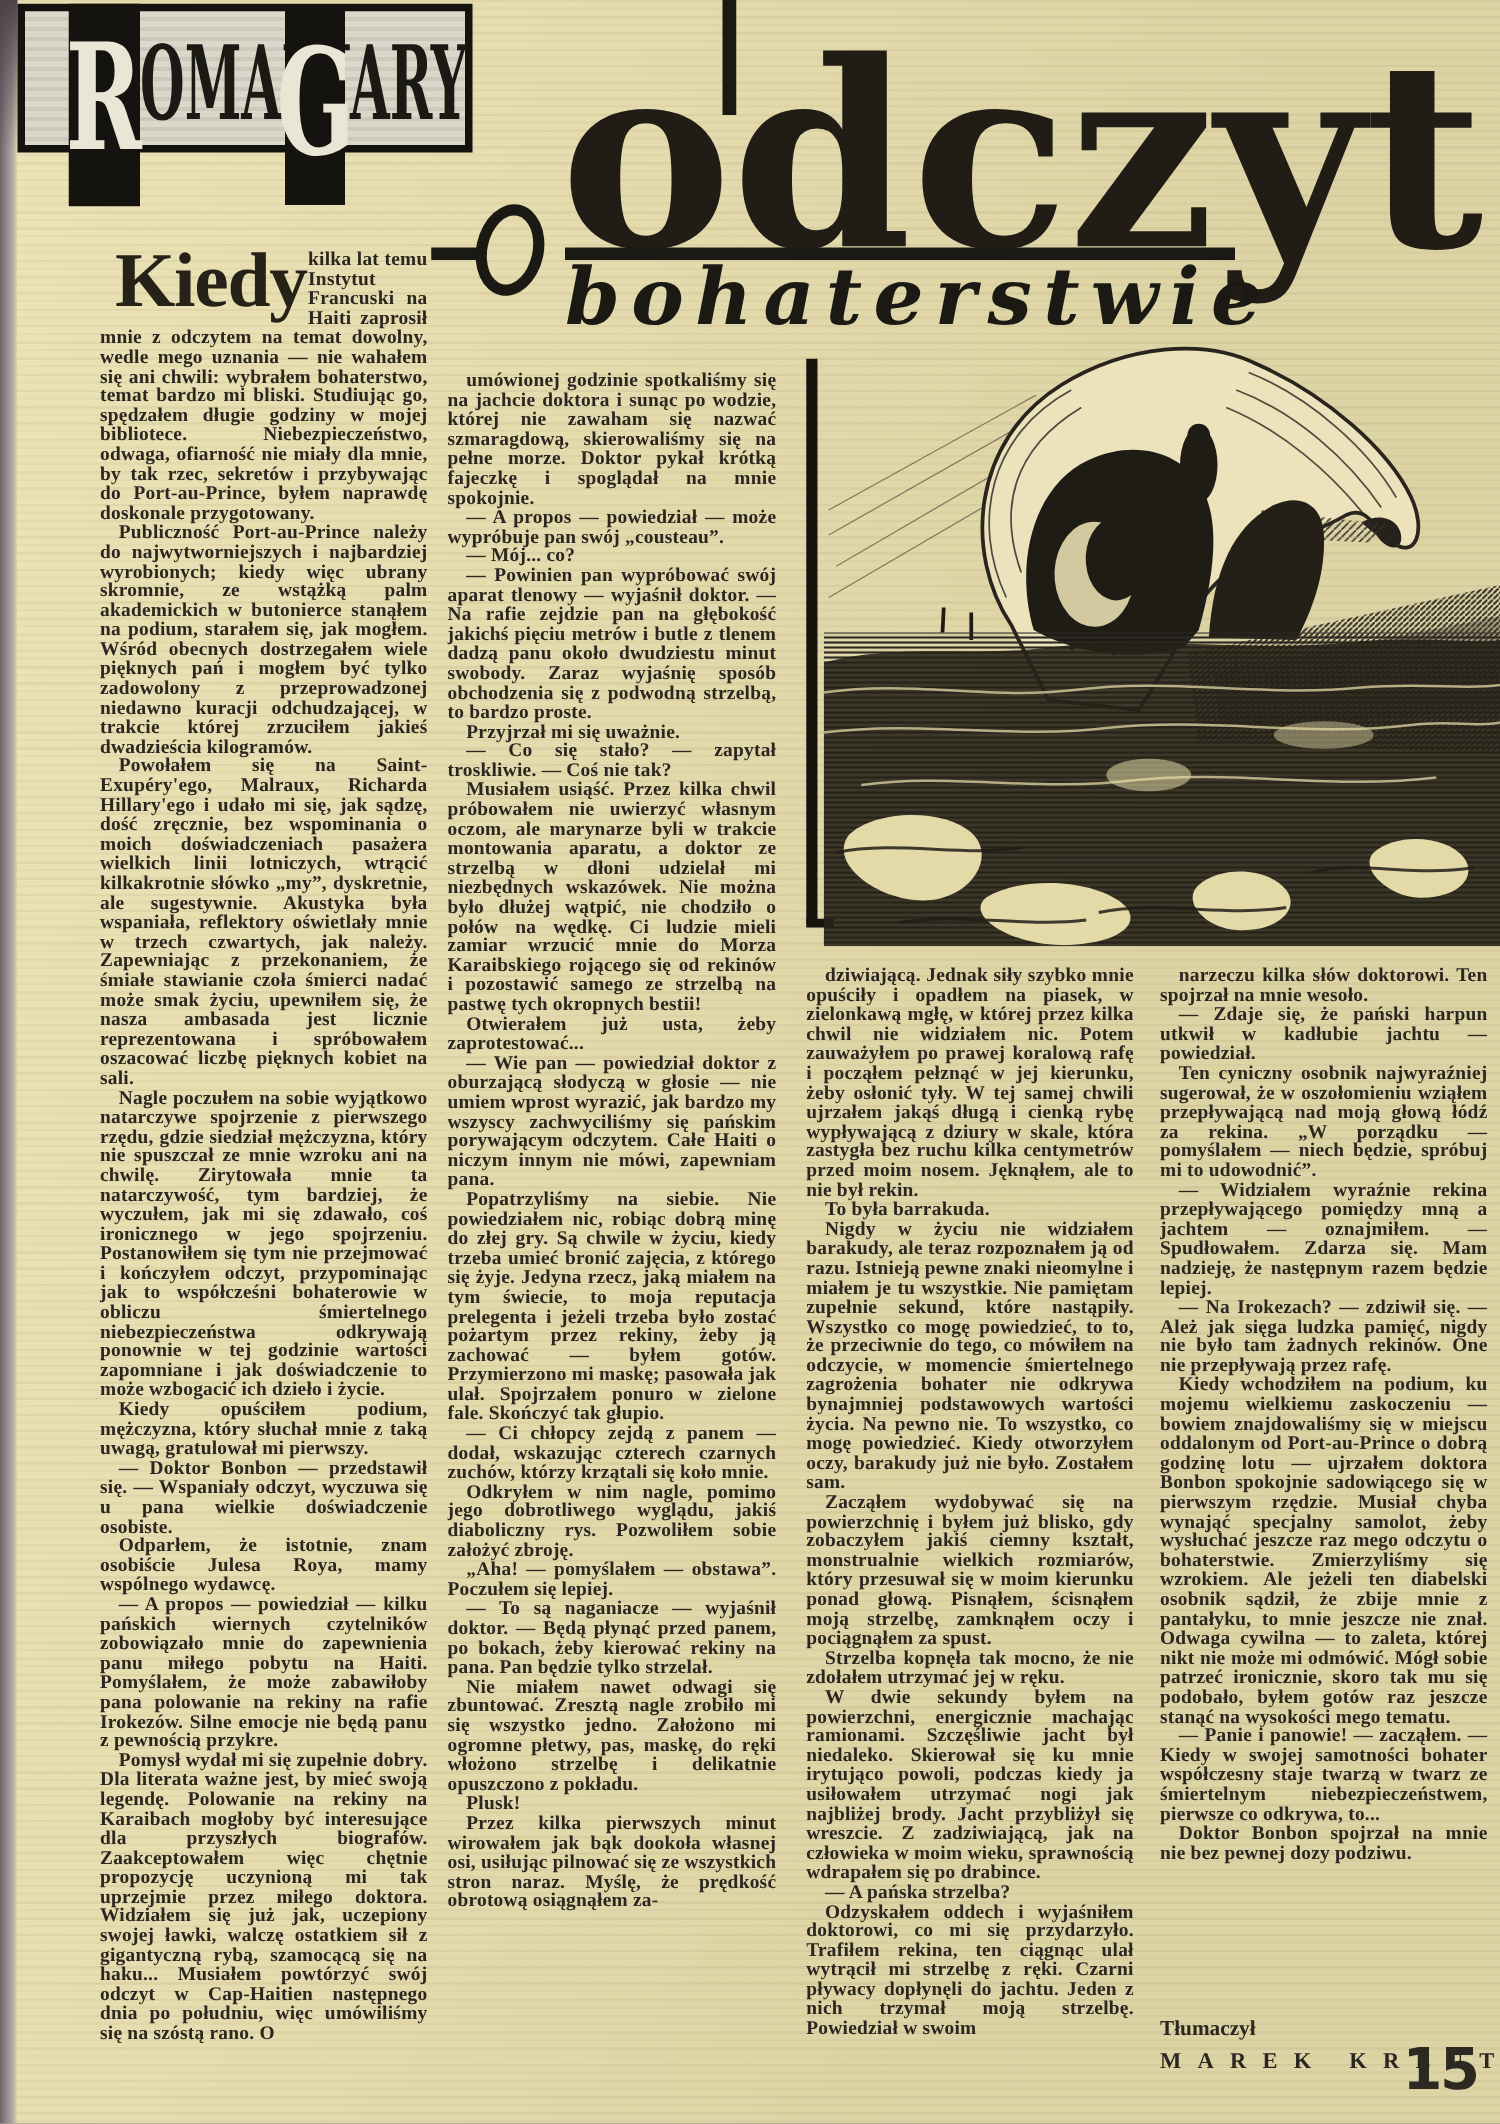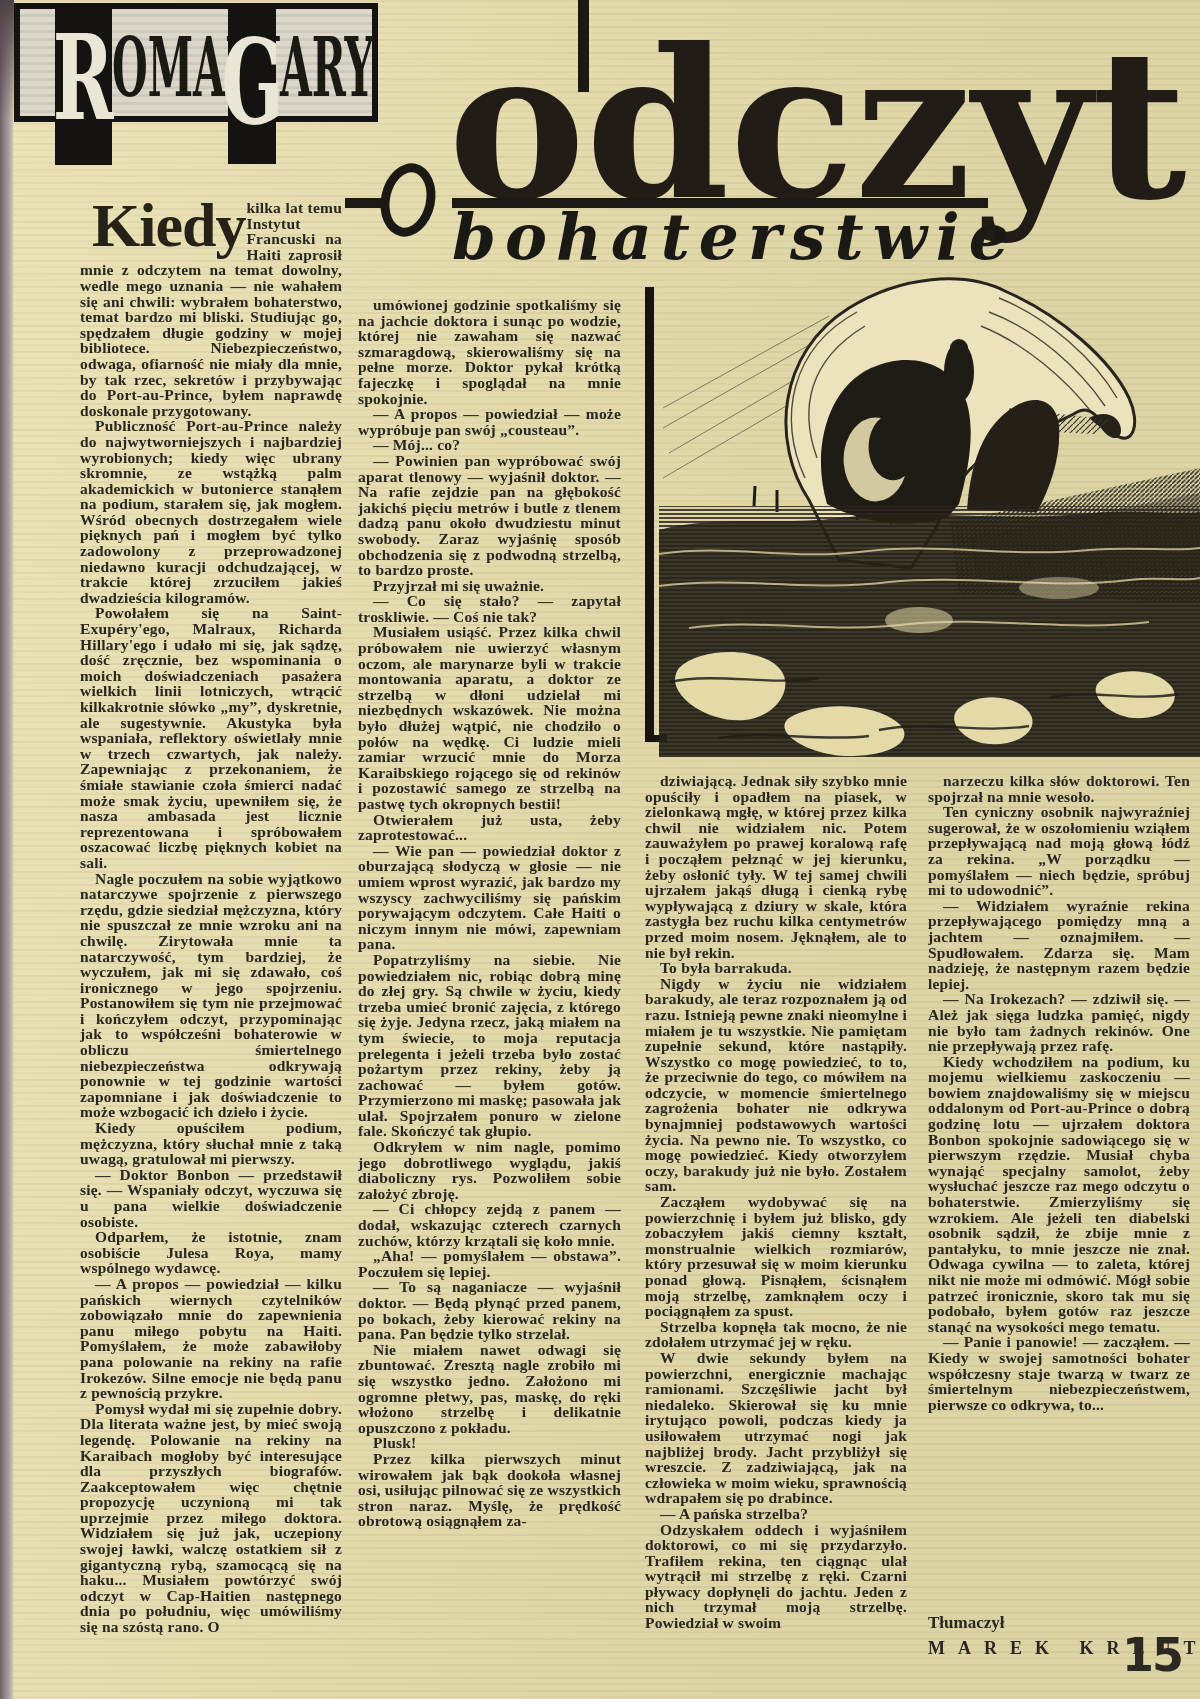--- a/index.html
+++ b/index.html
@@ -194,22 +194,22 @@
         <p>umówionej godzinie spotkaliśmy się na jachcie doktora i sunąc po wodzie, której nie zawaham się nazwać szmaragdową, skierowaliśmy się na pełne morze. Doktor pykał krótką fajeczkę i spoglądał na mnie spokojnie.</p>
         <p>— A propos — powiedział — może wypróbuje pan swój „cousteau”.</p>
         <p>— Mój... co?</p>
         <p>— Powinien pan wypróbować swój aparat tlenowy — wyjaśnił doktor. — Na rafie zejdzie pan na głębokość jakichś pięciu metrów i butle z tlenem dadzą panu około dwudziestu minut swobody. Zaraz wyjaśnię sposób obchodzenia się z podwodną strzelbą, to bardzo proste.</p>
         <p>Przyjrzał mi się uważnie.</p>
         <p>— Co się stało? — zapytał troskliwie. — Coś nie tak?</p>
         <p>Musiałem usiąść. Przez kilka chwil próbowałem nie uwierzyć własnym oczom, ale marynarze byli w trakcie montowania aparatu, a doktor ze strzelbą w dłoni udzielał mi niezbędnych wskazówek. Nie można było dłużej wątpić, nie chodziło o połów na wędkę. Ci ludzie mieli zamiar wrzucić mnie do Morza Karaibskiego rojącego się od rekinów i pozostawić samego ze strzelbą na pastwę tych okropnych bestii!</p>
         <p>Otwierałem już usta, żeby zaprotestować...</p>
         <p>— Wie pan — powiedział doktor z oburzającą słodyczą w głosie — nie umiem wprost wyrazić, jak bardzo my wszyscy zachwyciliśmy się pańskim porywającym odczytem. Całe Haiti o niczym innym nie mówi, zapewniam pana.</p>
         <p>Popatrzyliśmy na siebie. Nie powiedziałem nic, robiąc dobrą minę do złej gry. Są chwile w życiu, kiedy trzeba umieć bronić zajęcia, z którego się żyje. Jedyna rzecz, jaką miałem na tym świecie, to moja reputacja prelegenta i jeżeli trzeba było zostać pożartym przez rekiny, żeby ją zachować — byłem gotów. Przymierzono mi maskę; pasowała jak ulał. Spojrzałem ponuro w zielone fale. Skończyć tak głupio.</p>
+        <p>— Ci chłopcy zejdą z panem — dodał, wskazując czterech czarnych zuchów, którzy krzątali się koło mnie.</p>
         <p>Odkryłem w nim nagle, pomimo jego dobrotliwego wyglądu, jakiś diaboliczny rys. Pozwoliłem sobie założyć zbroję.</p>
-        <p>— Ci chłopcy zejdą z panem — dodał, wskazując czterech czarnych zuchów, którzy krzątali się koło mnie.</p>
         <p>„Aha! — pomyślałem — obstawa”. Poczułem się lepiej.</p>
         <p>— To są naganiacze — wyjaśnił doktor. — Będą płynąć przed panem, po bokach, żeby kierować rekiny na pana. Pan będzie tylko strzelał.</p>
         <p>Nie miałem nawet odwagi się zbuntować. Zresztą nagle zrobiło mi się wszystko jedno. Założono mi ogromne płetwy, pas, maskę, do ręki włożono strzelbę i delikatnie opuszczono z pokładu.</p>
         <p>Plusk!</p>
         <p>Przez kilka pierwszych minut wirowałem jak bąk dookoła własnej osi, usiłując pilnować się ze wszystkich stron naraz. Myślę, że prędkość obrotową osiągnąłem za-</p>
       </div>
   </div>
   <div class="col" id="col3">
     <div>
         <p>dziwiającą. Jednak siły szybko mnie opuściły i opadłem na piasek, w zielonkawą mgłę, w której przez kilka chwil nie widziałem nic. Potem zauważyłem po prawej koralową rafę i począłem pełznąć w jej kierunku, żeby osłonić tyły. W tej samej chwili ujrzałem jakąś długą i cienką rybę wypływającą z dziury w skale, która zastygła bez ruchu kilka centymetrów przed moim nosem. Jęknąłem, ale to nie był rekin.</p>
@@ -218,24 +218,26 @@
         <p>Zacząłem wydobywać się na powierzchnię i byłem już blisko, gdy zobaczyłem jakiś ciemny kształt, monstrualnie wielkich rozmiarów, który przesuwał się w moim kierunku ponad głową. Pisnąłem, ścisnąłem moją strzelbę, zamknąłem oczy i pociągnąłem za spust.</p>
         <p>Strzelba kopnęła tak mocno, że nie zdołałem utrzymać jej w ręku.</p>
         <p>W dwie sekundy byłem na powierzchni, energicznie machając ramionami. Szczęśliwie jacht był niedaleko. Skierował się ku mnie irytująco powoli, podczas kiedy ja usiłowałem utrzymać nogi jak najbliżej brody. Jacht przybliżył się wreszcie. Z zadziwiającą, jak na człowieka w moim wieku, sprawnością wdrapałem się po drabince.</p>
         <p>— A pańska strzelba?</p>
         <p>Odzyskałem oddech i wyjaśniłem doktorowi, co mi się przydarzyło. Trafiłem rekina, ten ciągnąc ulał wytrącił mi strzelbę z ręki. Czarni pływacy dopłynęli do jachtu. Jeden z nich trzymał moją strzelbę. Powiedział w swoim</p>
       </div>
   </div>
   <div class="col" id="col4">
     <div>
         <p>narzeczu kilka słów doktorowi. Ten spojrzał na mnie wesoło.</p>
+        <p>— Zdaje się, że pański harpun utkwił w kadłubie jachtu — powiedział.</p>
         <p>Ten cyniczny osobnik najwyraźniej sugerował, że w oszołomieniu wziąłem przepływającą nad moją głową łódź za rekina. „W porządku — pomyślałem — niech będzie, spróbuj mi to udowodnić”.</p>
         <p>— Widziałem wyraźnie rekina przepływającego pomiędzy mną a jachtem — oznajmiłem. — Spudłowałem. Zdarza się. Mam nadzieję, że następnym razem będzie lepiej.</p>
         <p>— Na Irokezach? — zdziwił się. — Ależ jak sięga ludzka pamięć, nigdy nie było tam żadnych rekinów. One nie przepływają przez rafę.</p>
         <p>Kiedy wchodziłem na podium, ku mojemu wielkiemu zaskoczeniu — bowiem znajdowaliśmy się w miejscu oddalonym od Port-au-Prince o dobrą godzinę lotu — ujrzałem doktora Bonbon spokojnie sadowiącego się w pierwszym rzędzie. Musiał chyba wynająć specjalny samolot, żeby wysłuchać jeszcze raz mego odczytu o bohaterstwie. Zmierzyliśmy się wzrokiem. Ale jeżeli ten diabelski osobnik sądził, że zbije mnie z pantałyku, to mnie jeszcze nie znał. Odwaga cywilna — to zaleta, której nikt nie może mi odmówić. Mógł sobie patrzeć ironicznie, skoro tak mu się podobało, byłem gotów raz jeszcze stanąć na wysokości mego tematu.</p>
         <p>— Panie i panowie! — zacząłem. — Kiedy w swojej samotności bohater współczesny staje twarzą w twarz ze śmiertelnym niebezpieczeństwem, pierwsze co odkrywa, to...</p>
+        <p>Doktor Bonbon spojrzał na mnie nie bez pewnej dozy podziwu.</p>
       </div>
   </div>
 
   <div class="translator-label">Tłumaczył</div>
   <div class="translator-name">MAREK KREUTZ</div>
   <div class="page-number">15</div>
 </div>
 
 </body></html>

